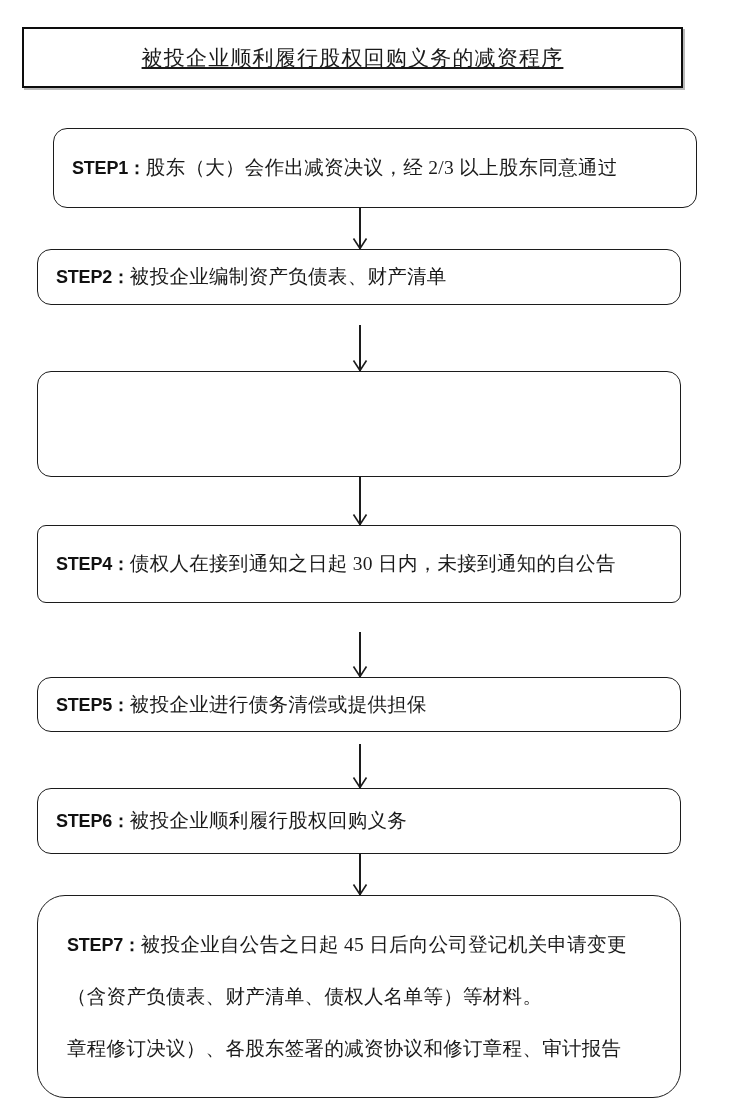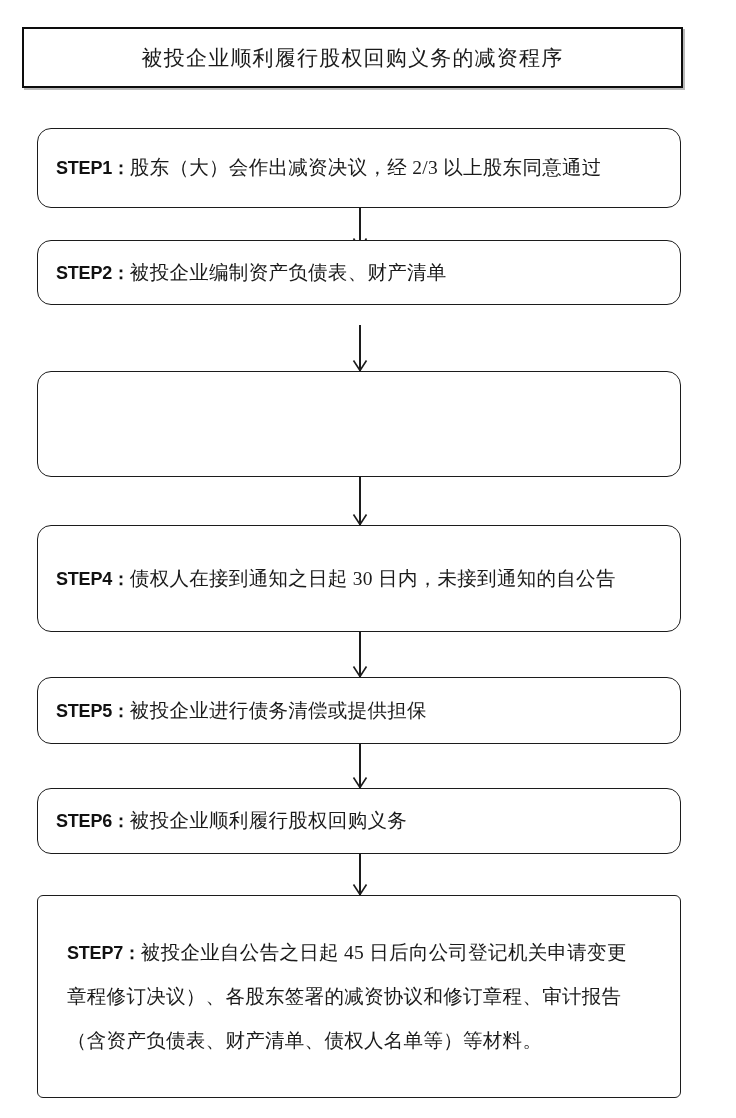--- a/index.html
+++ b/index.html
@@ -38,20 +38,21 @@
     display: flex;
     align-items: center;
     justify-content: center;
   }
   .title-text {
     font-family: "Liberation Serif", "DejaVu Serif", serif;
     font-size: 21px;
     letter-spacing: 1.2px;
     color: #1a1a1a;
     white-space: nowrap;
+    text-decoration: underline;
   }
 
   
   .step-box {
     position: absolute;
     left: 37px;
     width: 644px;
     box-sizing: border-box;
     border: 1.6px solid #1c1c1c;
     border-radius: 14px;
@@ -108,34 +109,34 @@
 </style>
 </head>
 <body>
 
 <div id="flowchart">
 
   <div class="title-box">
     <span class="title-text">被投企业顺利履行股权回购义务的减资程序</span>
   </div>
 
-  <div class="step-box" style="top:128px; height:80px;">
+  <div class="step-box" style="top:128px; height:80px;margin-left:16px;">
     <span class="step-line"><span class="step-tag">STEP1：</span><span>股东（大）会作出减资决议，经 2/3 以上股东同意通过</span></span>
   </div>
 
   <div class="connector" style="top:208px; height:41px;">
     <div class="shaft"></div>
     <div class="head">
       <svg width="16" height="12" viewBox="0 0 16 12">
           <path d="M1.5 0.5 L8 10.5 L14.5 0.5" fill="none" stroke="#1c1c1c" stroke-width="1.6"></path>
         </svg>
     </div>
   </div>
 
-  <div class="step-box" style="top:240px; height:65px;">
+  <div class="step-box" style="top:249px; height:56px;">
     <span class="step-line"><span class="step-tag">STEP2：</span><span>被投企业编制资产负债表、财产清单</span></span>
   </div>
 
   <div class="connector" style="top:325px; height:46px;">
     <div class="shaft"></div>
     <div class="head">
       <svg width="16" height="12" viewBox="0 0 16 12">
           <path d="M1.5 0.5 L8 10.5 L14.5 0.5" fill="none" stroke="#1c1c1c" stroke-width="1.6"></path>
         </svg>
     </div>
@@ -146,34 +147,34 @@
 
   <div class="connector" style="top:477px; height:48px;">
     <div class="shaft"></div>
     <div class="head">
       <svg width="16" height="12" viewBox="0 0 16 12">
           <path d="M1.5 0.5 L8 10.5 L14.5 0.5" fill="none" stroke="#1c1c1c" stroke-width="1.6"></path>
         </svg>
     </div>
   </div>
 
-  <div class="step-box" style="top:525px; height:107px;">
+  <div class="step-box" style="top:525px; height:78px;border-radius:9px;">
     <span class="step-line"><span class="step-tag">STEP4：</span><span>债权人在接到通知之日起 30 日内，未接到通知的自公告</span></span>
   </div>
 
   <div class="connector" style="top:632px; height:45px;">
     <div class="shaft"></div>
     <div class="head">
       <svg width="16" height="12" viewBox="0 0 16 12">
           <path d="M1.5 0.5 L8 10.5 L14.5 0.5" fill="none" stroke="#1c1c1c" stroke-width="1.6"></path>
         </svg>
     </div>
   </div>
 
-  <div class="step-box" style="top:677px; height:67px;">
+  <div class="step-box" style="top:677px; height:55px;">
     <span class="step-line"><span class="step-tag">STEP5：</span><span>被投企业进行债务清偿或提供担保</span></span>
   </div>
 
   <div class="connector" style="top:744px; height:44px;">
     <div class="shaft"></div>
     <div class="head">
       <svg width="16" height="12" viewBox="0 0 16 12">
           <path d="M1.5 0.5 L8 10.5 L14.5 0.5" fill="none" stroke="#1c1c1c" stroke-width="1.6"></path>
         </svg>
     </div>
@@ -185,19 +186,19 @@
 
   <div class="connector" style="top:854px; height:41px;">
     <div class="shaft"></div>
     <div class="head">
       <svg width="16" height="12" viewBox="0 0 16 12">
           <path d="M1.5 0.5 L8 10.5 L14.5 0.5" fill="none" stroke="#1c1c1c" stroke-width="1.6"></path>
         </svg>
     </div>
   </div>
 
-  <div class="step-box indented" style="top:895px; height:203px; border-radius:6px;">
+  <div class="step-box indented" style="top:895px; height:203px; border-radius:28px;gap:8px;">
     <span class="step-line"><span class="step-tag">STEP7：</span><span>被投企业自公告之日起 45 日后向公司登记机关申请变更</span></span>
+    <span class="step-line">（含资产负债表、财产清单、债权人名单等）等材料。</span>
     <span class="step-line">章程修订决议）、各股东签署的减资协议和修订章程、审计报告</span>
-    <span class="step-line">（含资产负债表、财产清单、债权人名单等）等材料。</span>
   </div>
 
 </div>
 
 </body></html>

